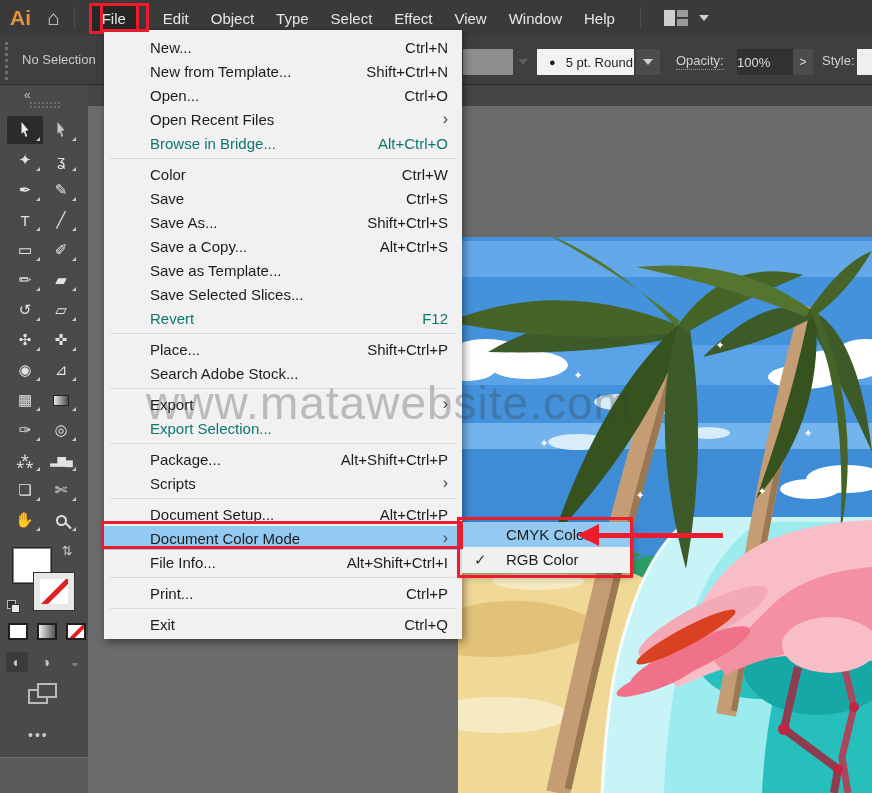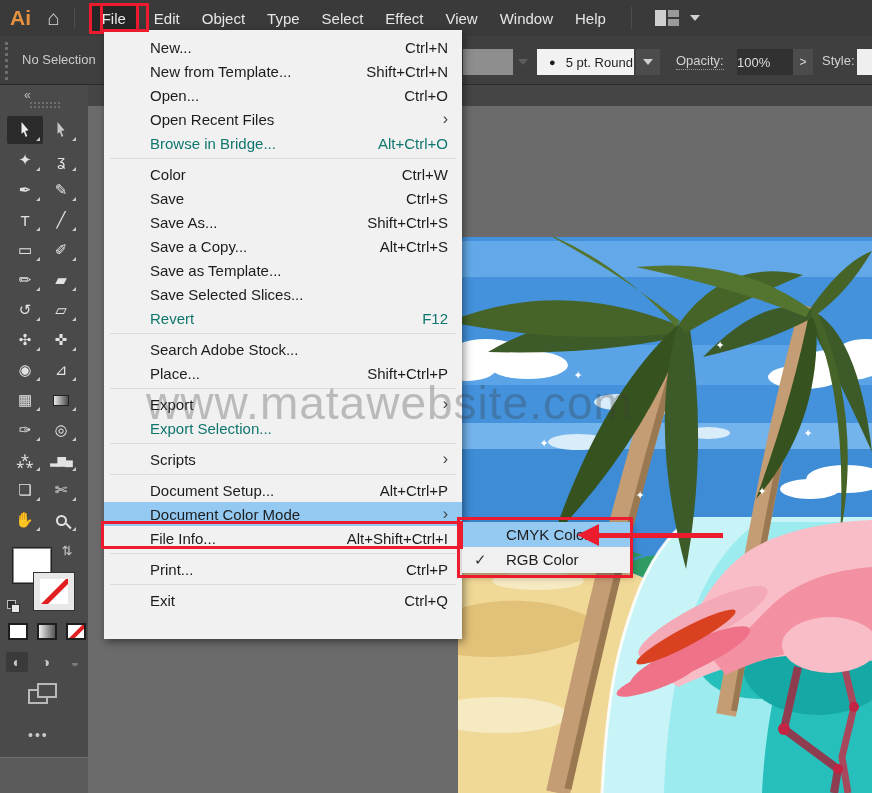--- a/index.html
+++ b/index.html
@@ -5,21 +5,21 @@
   * { margin:0; padding:0; box-sizing:border-box; }
   html,body { width:872px; height:793px; overflow:hidden; font-family:"Liberation Sans", sans-serif; background:#6B6B6B; }
 
   
   #menubar { position:absolute; left:0; top:0; width:872px; height:36px; background:#3A3A3A; display:flex; align-items:center; z-index:3; }
   #logo { color:#E5913F; font-weight:bold; font-size:21px; padding:0 12px 0 10px; }
   #home-icon { color:#D8D8D8; font-size:21px; padding:0 14px 0 4px; }
   .vsep { width:1px; height:22px; background:#4E4E4E; margin-right:14px; }
   #menu-items { display:flex; align-items:center; gap:4px; }
   .mb-item { color:#E6E6E6; font-size:15px; padding:4px 9px; white-space:nowrap; }
-  .mb-item.boxed { border:3px solid #EC1B2E; background:#262626; padding:4px 10px; margin-right:2px; }
+  .mb-item.boxed { border:3px solid #EC1B2E; background:#262626; padding:4px 10px; margin-right:11px; }
   #ws-group { display:flex; align-items:center; margin-left:16px; gap:9px; }
   #ws-icon { width:26px; height:18px; position:relative; }
   #ws-icon .wl { position:absolute; left:0; top:1px; width:11px; height:16px; background:#CFCFCF; }
   #ws-icon .wt { position:absolute; left:13px; top:1px; width:11px; height:7px; background:#9A9A9A; }
   #ws-icon .wb { position:absolute; left:13px; top:10px; width:11px; height:7px; background:#9A9A9A; }
   .caret { width:0; height:0; border-left:5px solid transparent; border-right:5px solid transparent; border-top:6px solid #CFCFCF; }
 
   
   #controlbar { position:absolute; left:0; top:36px; width:872px; height:49px; background:#3F3F3F; border-bottom:1px solid #2B2B2B; z-index:2; }
   #cb-grip { position:absolute; left:5px; top:6px; height:38px; border-left:3px dotted #6E6E6E; }
@@ -398,35 +398,39 @@
     </div>
     <div class="mi">
       <span>Save Selected Slices...</span>
     </div>
     <div class="mi disabled">
       <span>Revert</span>
       <span class="sc">F12</span>
     </div>
     <div class="msep"></div>
     <div class="mi">
-      <span>Search Adobe Stock...</span>
-    </div>
-    <div class="mi">
       <span>Place...</span>
       <span class="sc">Shift+Ctrl+P</span>
     </div>
+    <div class="mi">
+      <span>Search Adobe Stock...</span>
+    </div>
     <div class="msep"></div>
     <div class="mi">
       <span>Export</span>
       <span class="sub-arrow">›</span>
     </div>
     <div class="mi disabled">
       <span>Export Selection...</span>
     </div>
     <div class="msep"></div>
+    <div class="mi">
+      <span>Package...</span>
+      <span class="sc">Alt+Shift+Ctrl+P</span>
+    </div>
     <div class="mi">
       <span>Scripts</span>
       <span class="sub-arrow">›</span>
     </div>
     <div class="msep"></div>
     <div class="mi">
       <span>Document Setup...</span>
       <span class="sc">Alt+Ctrl+P</span>
     </div>
     <div class="mi highlight">

